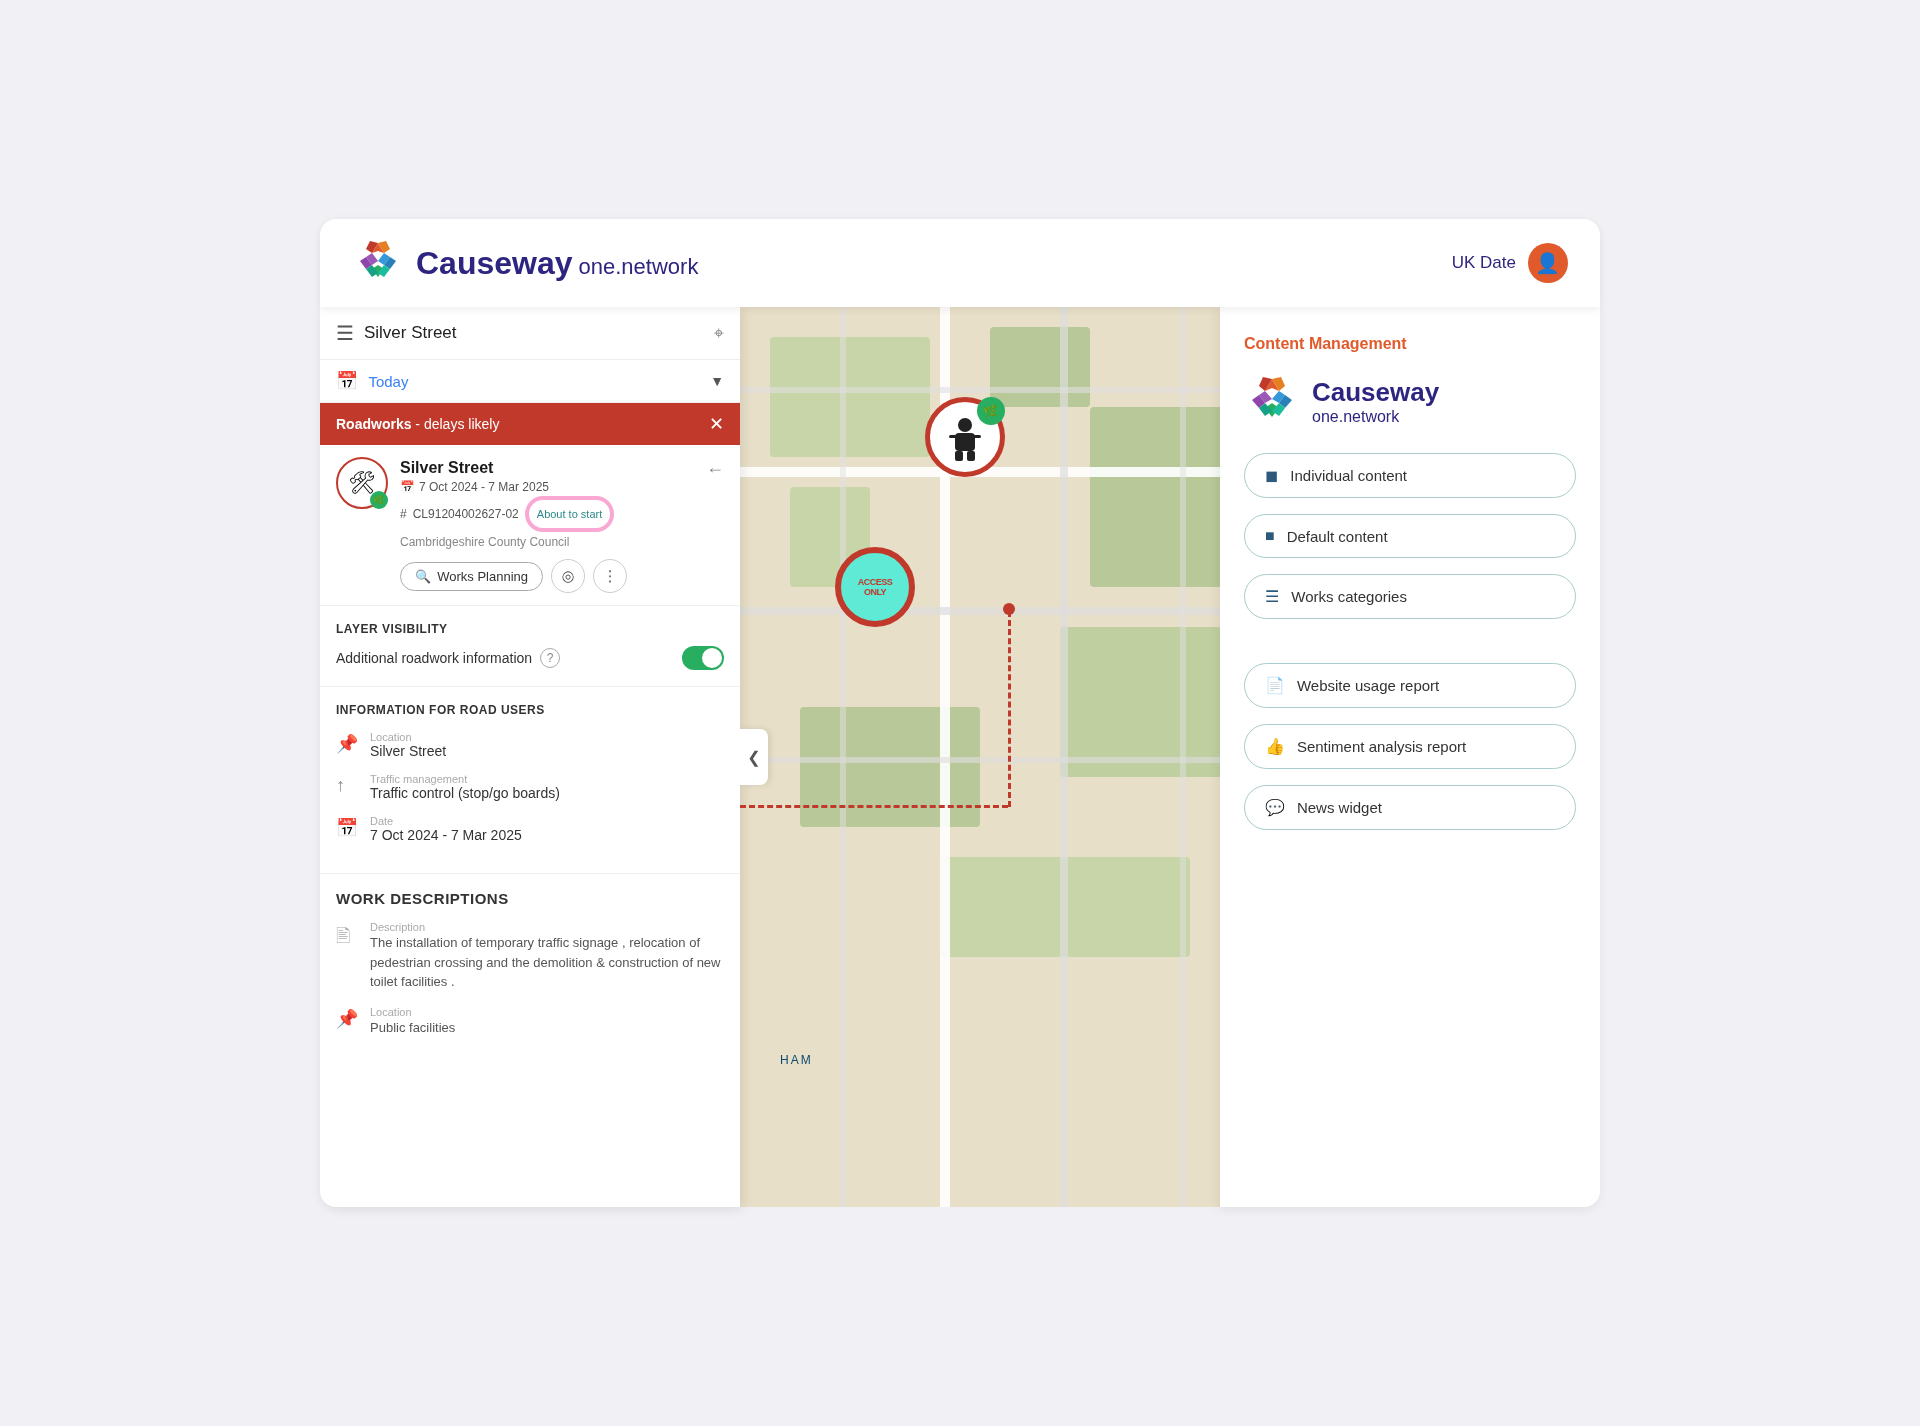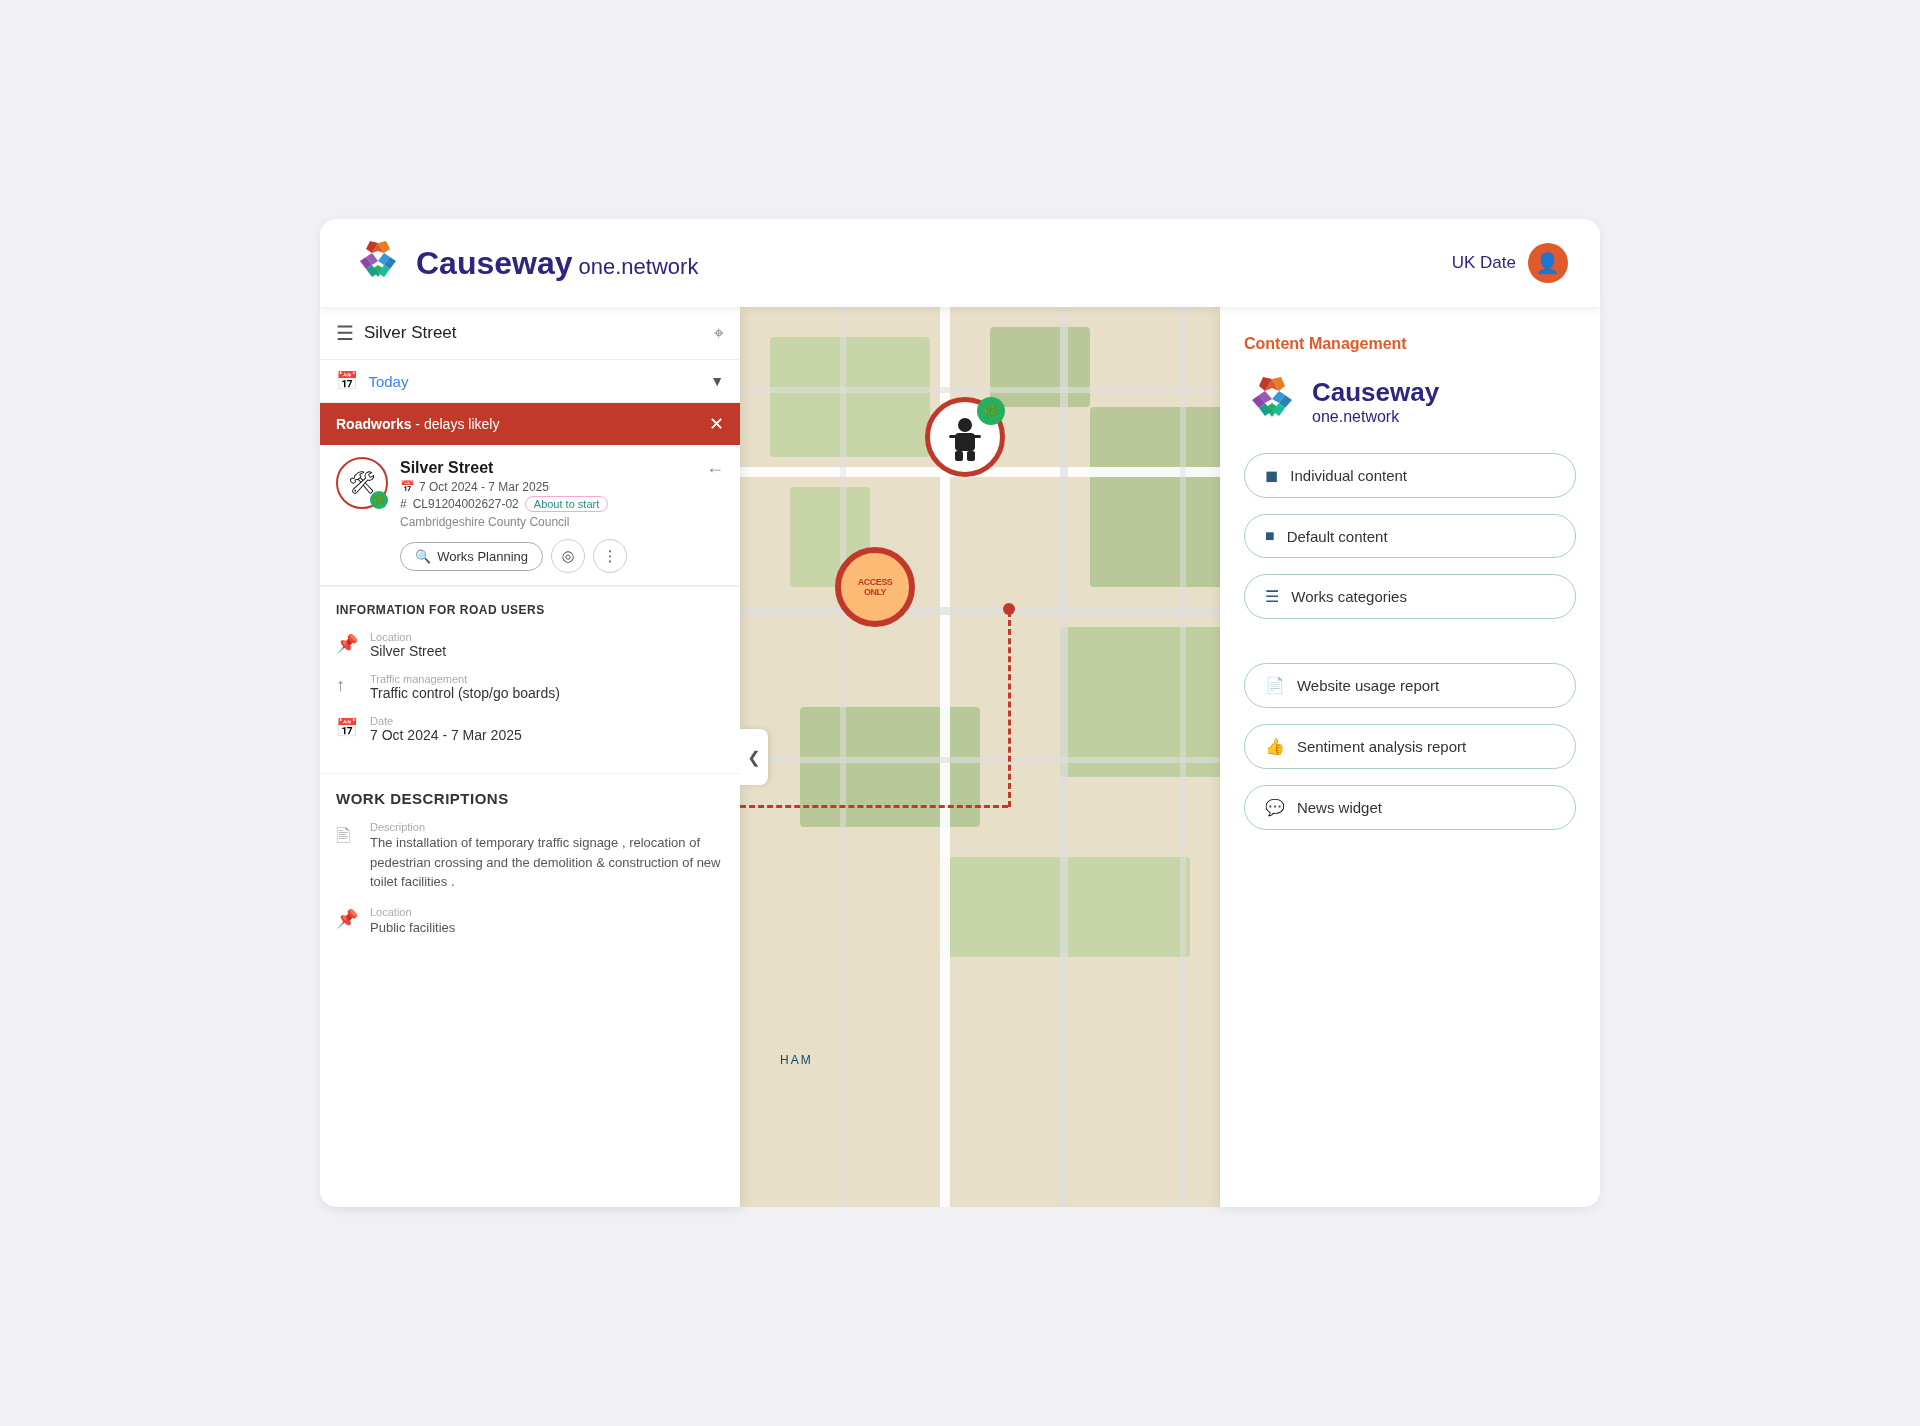--- a/index.html
+++ b/index.html
@@ -263,24 +263,24 @@
     .work-ref {
       font-size: 12px;
       color: #555;
       display: flex;
       align-items: center;
       gap: 6px;
     }
 
     .about-to-start-badge {
       background: transparent;
-      border: 1px solid #f9a8d4;
+      border: 4px solid #f9a8d4;
       color: #2d8a8a;
       border-radius: 20px;
-      padding: 1px 8px;
+      padding: 8px 8px;
       font-size: 11px;
       font-weight: 500;
     }
 
     .work-council {
       font-size: 12px;
       color: #888;
       margin-top: 3px;
     }
 
@@ -531,21 +531,21 @@
 
     
     .access-only-sign {
       position: absolute;
       top: 260px;
       left: 120px;
       width: 80px;
       height: 80px;
       border-radius: 50%;
       border: 6px solid #c0392b;
-      background: #fdba74;
+      background: #5eead4;
       display: flex;
       flex-direction: column;
       align-items: center;
       justify-content: center;
       z-index: 5;
     }
 
     .access-only-text1 {
       font-size: 9px;
       font-weight: 900;
@@ -746,20 +746,32 @@
               <div class="action-circle-btn">
                 <span>◎</span>
               </div>
               <div class="action-circle-btn">
                 <span>⋮</span>
               </div>
             </div>
           </div>
         </div>
 
+        <div class="layer-section">
+          <div class="layer-title">LAYER VISIBILITY</div>
+          <div class="layer-row">
+            <div class="layer-row-left">
+              <span class="layer-label">Additional roadwork information</span>
+              <div class="help-icon">?</div>
+            </div>
+            <div class="toggle">
+              <div class="toggle-knob"></div>
+            </div>
+          </div>
+        </div>
 
         <div class="info-section">
           <div class="info-title">INFORMATION FOR ROAD USERS</div>
 
           <div class="info-row">
             <span class="info-icon">📌</span>
             <div class="info-content">
               <div class="info-label-small">Location</div>
               <div class="info-value">Silver Street</div>
             </div>

